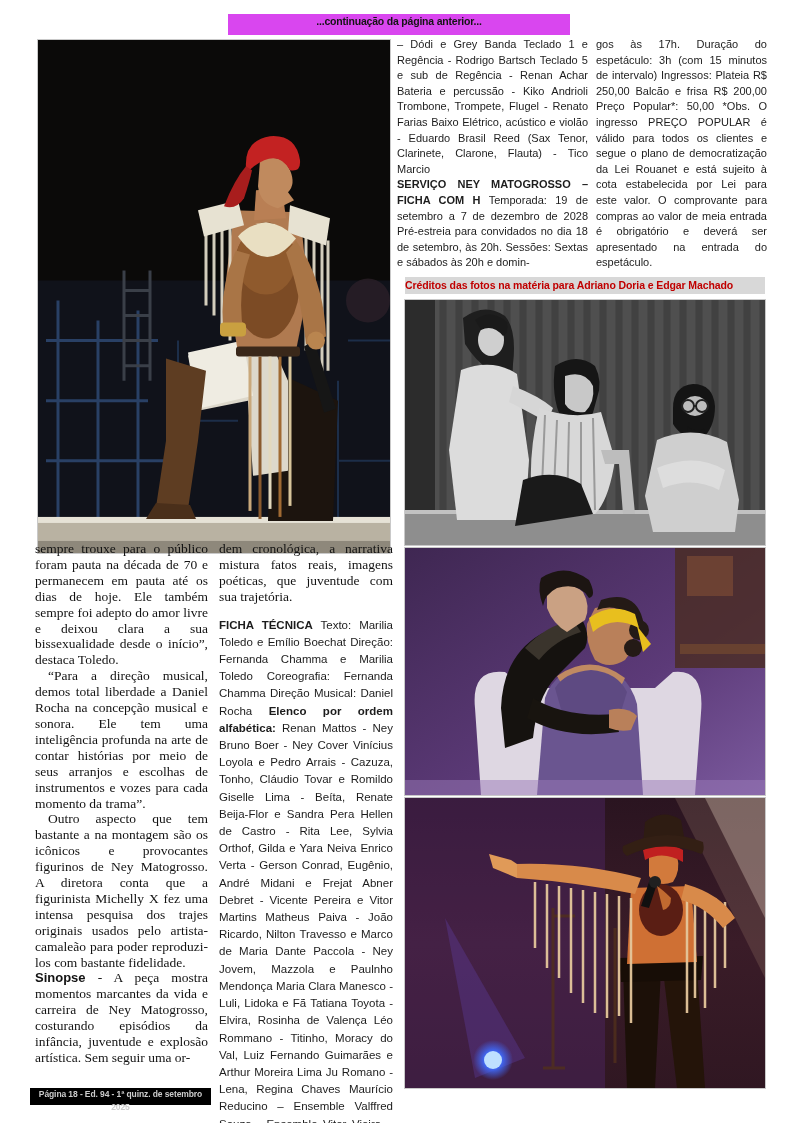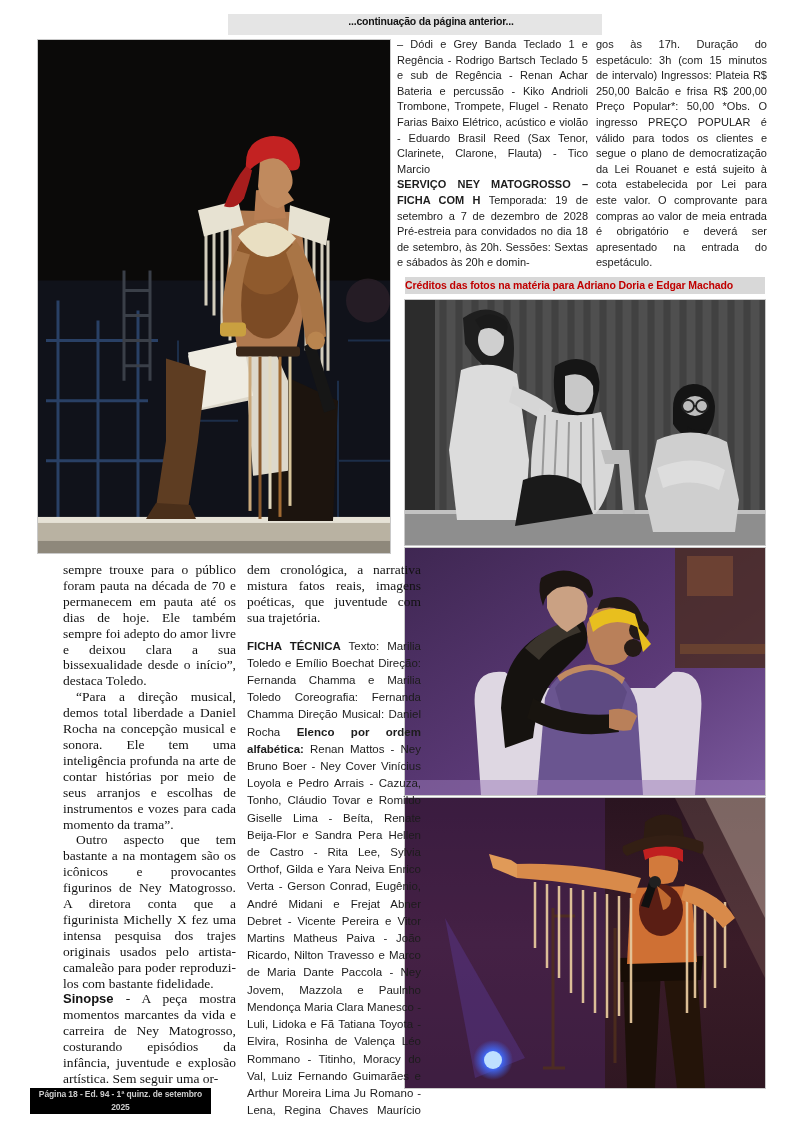--- a/index.html
+++ b/index.html
@@ -1,48 +1,48 @@
 <!DOCTYPE html>
 <html><head>
 <meta charset="utf-8">
 <style>
   html,body{margin:0;padding:0;background:#fff;}
   .page{position:relative;width:794px;height:1123px;background:#ffffff;overflow:hidden;
         font-family:"Liberation Sans",sans-serif;}
 
-  .top-banner{position:absolute;left:228px;top:14px;width:342px;height:21px;background:#e5e5e5;
-        text-align:center;font:bold 10.5px/15px "Liberation Sans",sans-serif;color:#141414;letter-spacing:-0.2px;padding-left:32px;}
+  .top-banner{position:absolute;left:228px;top:14px;width:342px;height:21px;background:#d946ef;
+        text-align:center;font:bold 10.5px/15px "Liberation Sans",sans-serif;color:#141414;letter-spacing:-0.2px;}
 
   .photo{position:absolute;border:1px solid #c9c9c9;background:#000;}
   .photo svg{display:block;width:100%;height:100%;}
   .photo-main{left:37px;top:39px;width:352px;height:513px;}
   .photo-bw{left:404px;top:299px;width:360px;height:245px;}
   .photo-purple{left:404px;top:547px;width:360px;height:247px;}
   .photo-orange{left:404px;top:797px;width:360px;height:290px;}
 
   .sans-col{position:absolute;top:37px;font-family:"Liberation Sans",sans-serif;font-size:11px;
         line-height:15.6px;text-align:justify;color:#1c1c1c;}
   .sans-col-1{left:397px;width:191px;}
   .sans-col-2{left:596px;width:171px;}
   .b{font-weight:bold;}
 
   .credits-banner{position:absolute;left:405px;top:277px;width:360px;height:17px;background:#d8d8d8;
         color:#c00000;font:bold 10.5px/17px "Liberation Sans",sans-serif;text-align:left;letter-spacing:-0.1px;}
 
-  .serif-col{position:absolute;top:562px;font-family:"Liberation Serif",serif;font-size:13.5px;
-        line-height:15.9px;text-align:justify;color:#121212;margin-left:28px;}
+  .serif-col{position:absolute;top:541px;font-family:"Liberation Serif",serif;font-size:13.5px;
+        line-height:15.9px;text-align:justify;color:#121212;}
   .serif-col-a{left:35px;width:173px;}
   .serif-col-b{left:219px;width:174px;}
   .serif-col p{margin:0;}
   .serif-col p.ind{text-indent:13px;}
   .sinopse-label{font-family:"Liberation Sans",sans-serif;font-weight:bold;font-size:13px;}
   .sans-block{font-family:"Liberation Sans",sans-serif;font-size:11.5px;line-height:17.2px;
         text-align:justify;margin-top:12px;color:#1c1c1c;}
 
-  .footer-banner{position:absolute;left:30px;top:1088px;width:181px;height:26px;background:#000;
+  .footer-banner{position:absolute;left:30px;top:1088px;width:181px;height:17px;background:#000;
         color:#cccccc;font:bold 8.5px/13px "Liberation Sans",sans-serif;text-align:center;letter-spacing:-0.1px;}
 </style>
 </head>
 <body>
 
 <div class="page">
 
   <div class="top-banner">
     <span>...continuação da página anterior...</span>
   </div>

